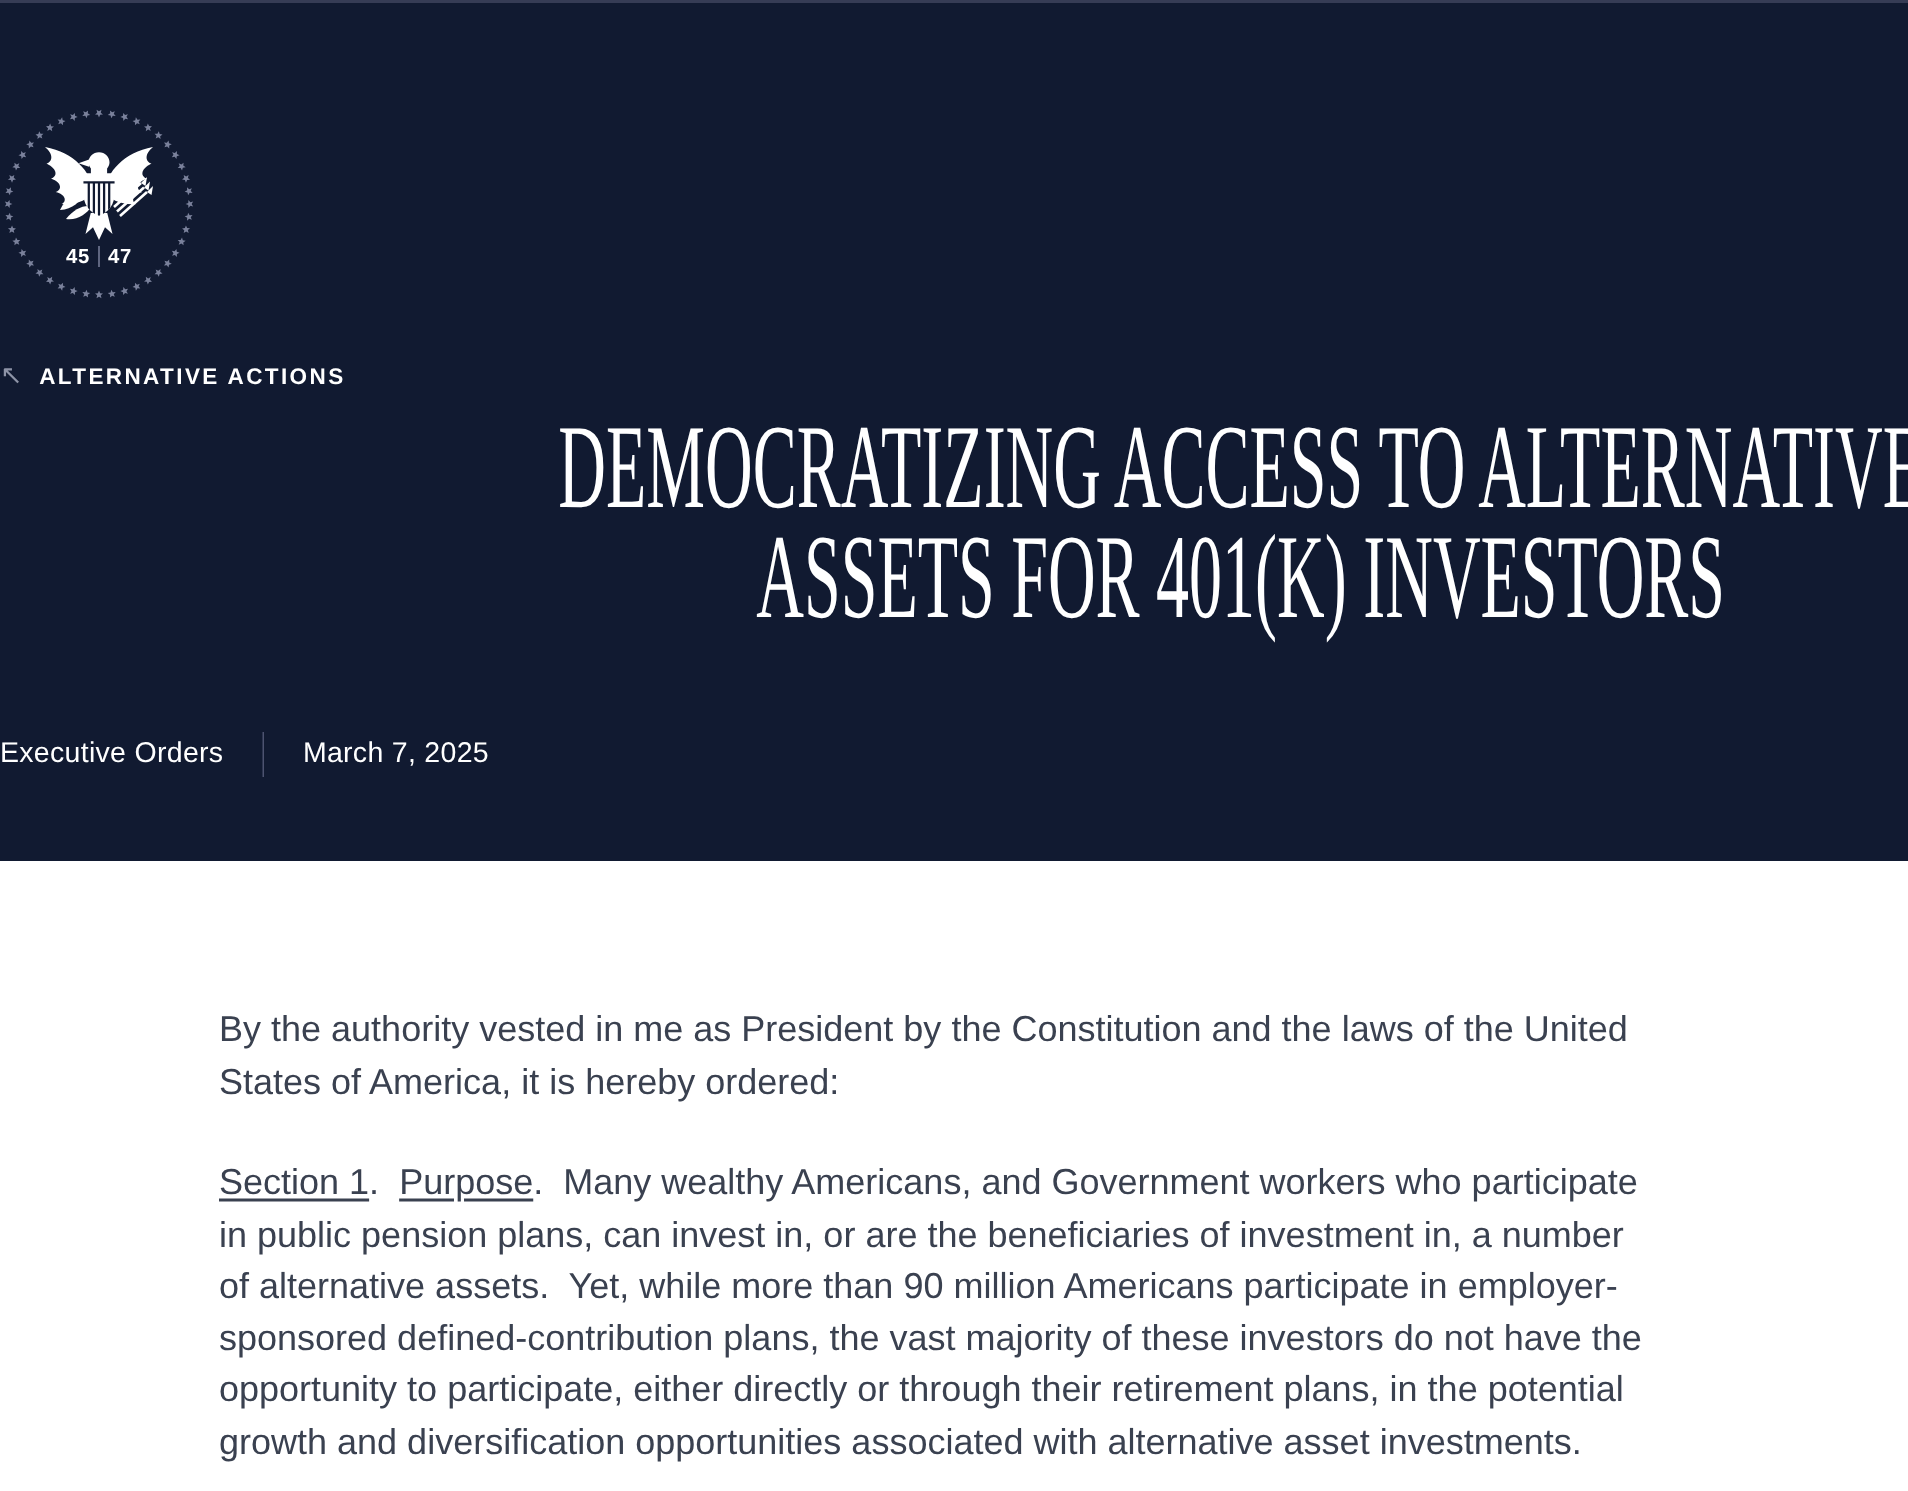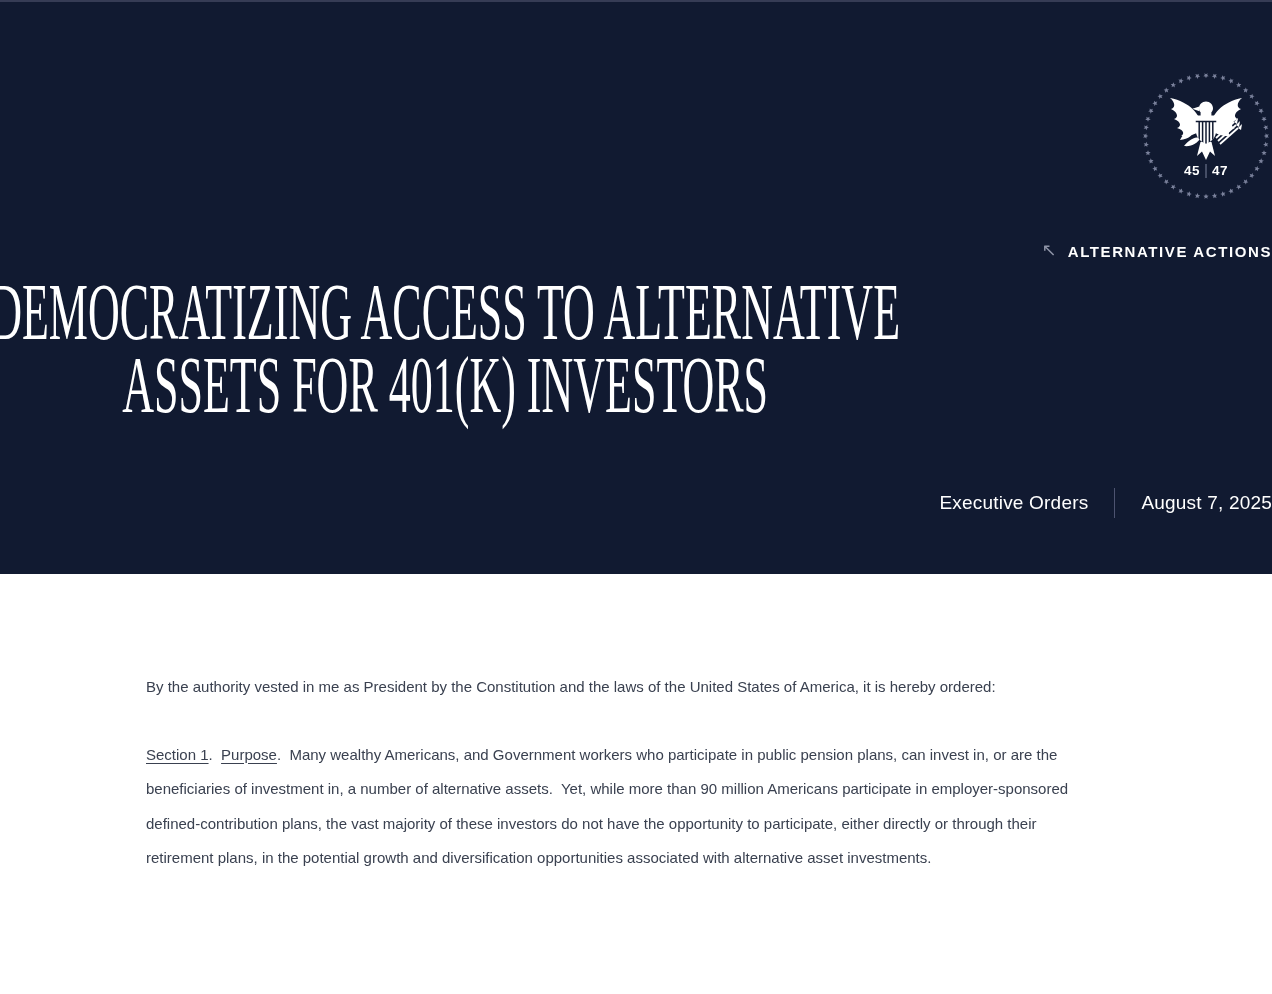--- a/index.html
+++ b/index.html
@@ -17,21 +17,21 @@
   body{
     width:1272px;height:994px;overflow:hidden;
     background:var(--page_bg,#fff);
     font-family:"Liberation Sans", sans-serif;
   }
   
   .hero{
     position:relative;
     width:100%;height:574px;
     background:var(--hero_bg,#111A31);
-    display:flex;flex-direction:column;align-items:flex-end;
+    display:flex;flex-direction:column;align-items:flex-start;
     overflow:hidden;
   }
   .top-edge{
     position:absolute;top:0;left:0;right:0;height:2px;
     background:var(--top_edge,#363C55);
   }
   .seal{margin-top:70px;width:132px;height:132px;flex:none;}
   .seal svg{display:block;width:132px;height:132px;}
   .seal text{
     font-family:"Liberation Sans", sans-serif;
@@ -66,21 +66,21 @@
     font-size:19px;letter-spacing:0.2px;
   }
   .meta a{color:inherit;text-decoration:none;}
   .meta-divider{width:1px;height:30px;background:var(--divider,#4D5370);}
   
   .content{
     margin-left:146px;
     width:958px;
     padding-top:96px;
     color:var(--body_text,#3A4150);
-    font-size:15px;line-height:34.5px;
+    font-size:24px;line-height:34.5px;
   }
   .content p{margin:0 0 33px;white-space:pre-wrap;}
   .u{text-decoration:underline;text-underline-offset:3px;text-align:right;}
 </style>
 </head>
 <body>
 
 <header class="hero">
   <div class="top-edge"></div>
 
@@ -189,20 +189,20 @@
         <span class="title-line">DEMOCRATIZING ACCESS TO ALTERNATIVE</span>
       </span>
     <span class="title-line-wrap">
         <span class="title-line">ASSETS FOR 401(K) INVESTORS</span>
       </span>
   </h1>
 
   <div class="meta">
     <a href="#">Executive Orders</a>
     <span class="meta-divider"></span>
-    <span>August 7, 2025</span>
+    <span>March 7, 2025</span>
   </div>
 </header>
 
 <main class="content">
   <p>By the authority vested in me as President by the Constitution and the laws of the United States of America, it is hereby ordered:</p>
   <p><span class="u">Section 1</span><span>.  </span><span class="u">Purpose</span><span>.  Many wealthy Americans, and Government workers who participate in public pension plans, can invest in, or are the beneficiaries of investment in, a number of alternative assets.  Yet, while more than 90 million Americans participate in employer-sponsored defined-contribution plans, the vast majority of these investors do not have the opportunity to participate, either directly or through their retirement plans, in the potential growth and diversification opportunities associated with alternative asset investments.</span></p>
 </main>
 
 </body></html>

